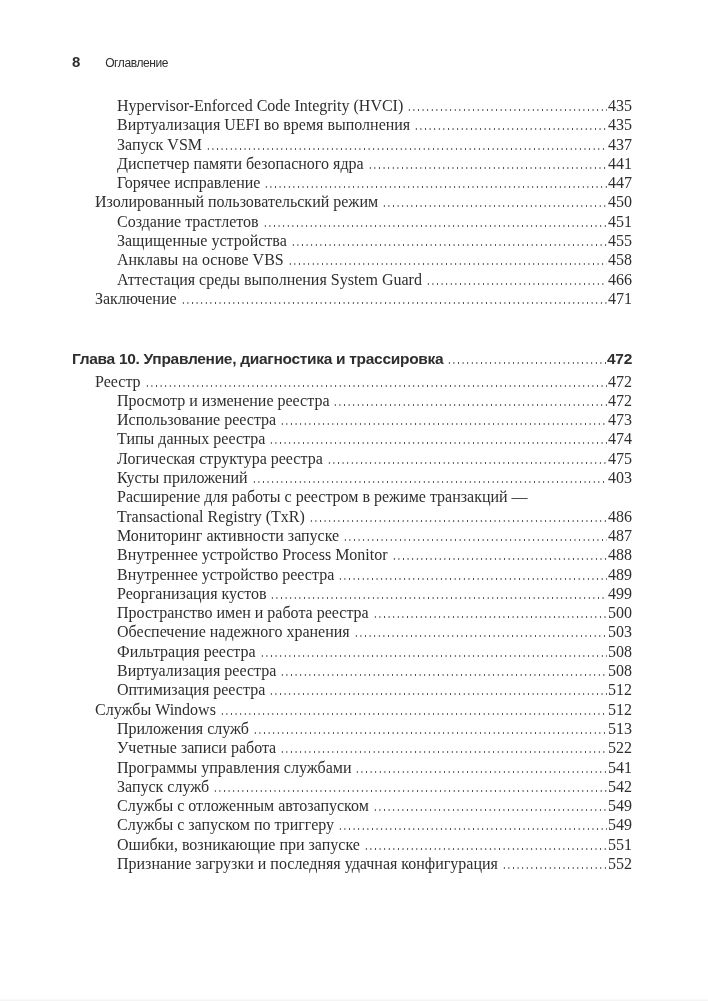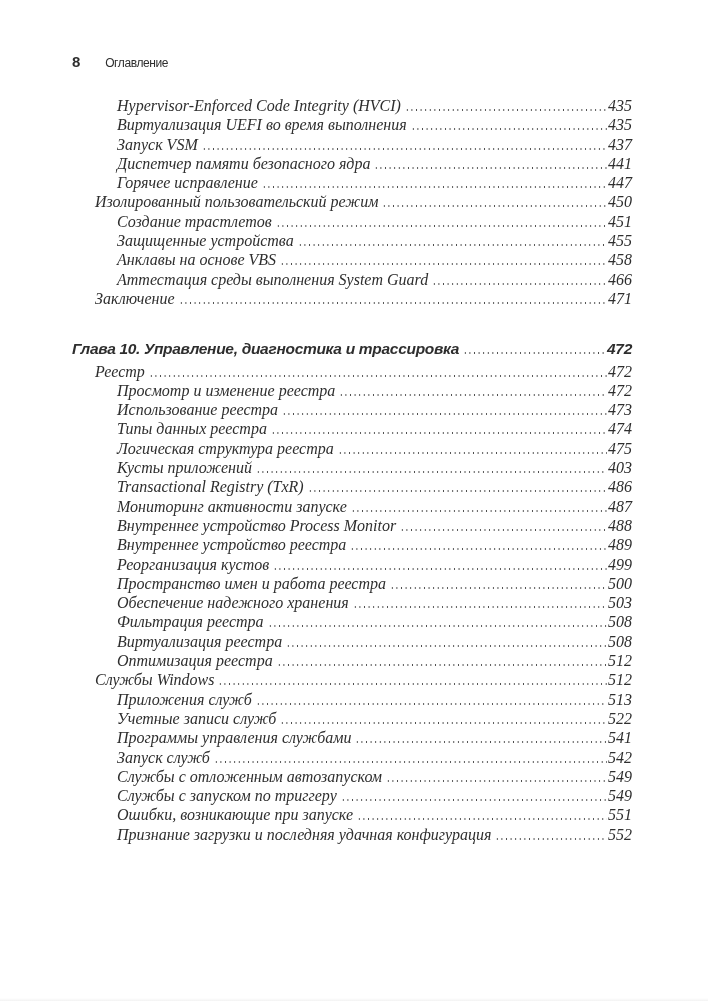--- a/index.html
+++ b/index.html
@@ -48,31 +48,30 @@
     top: 96px;
     left: 72px;
     width: 560px; 
   }
   .row {
     display: flex;
     align-items: baseline;
     font-size: 16px;
     line-height: 19.3px;
     white-space: nowrap;
-    font-style: italic;
   }
   .row .label { flex: 0 0 auto; }
   .lvl2 { padding-left: 23px; }
   .lvl3 { padding-left: 45px; }
   .heading {
     font-family: "Liberation Sans", sans-serif;
     font-weight: 700;
     font-size: 15.5px;
     letter-spacing: -0.3px;
-    margin-top: 31px;
+    margin-top: 41px;
     margin-bottom: 3px;
   }
   .leader {
     flex: 1 1 auto;
     min-width: 10px;
     height: 2px;
     margin: 0 1px 0 4px;
     background-image: radial-gradient(circle, #4c4c4c 0.8px, rgba(0,0,0,0) 1.05px);
     background-size: 4.6px 2px;
     background-repeat: repeat-x;
@@ -173,20 +172,23 @@
         <span class="label">Логическая структура реестра</span>
         <span class="leader"></span>
         <span class="page-num">475</span>
       </div>
       <div class="row lvl3">
         <span class="label">Кусты приложений</span>
         <span class="leader"></span>
         <span class="page-num">403</span>
       </div>
       <div class="row lvl3">
+        <span class="label">Расширение для работы с реестром в режиме транзакций —</span>
+      </div>
+      <div class="row lvl3">
         <span class="label">Transactional Registry (TxR)</span>
         <span class="leader"></span>
         <span class="page-num">486</span>
       </div>
       <div class="row lvl3">
         <span class="label">Мониторинг активности запуске</span>
         <span class="leader"></span>
         <span class="page-num">487</span>
       </div>
       <div class="row lvl3">
@@ -233,21 +235,21 @@
         <span class="label">Службы Windows</span>
         <span class="leader"></span>
         <span class="page-num">512</span>
       </div>
       <div class="row lvl3">
         <span class="label">Приложения служб</span>
         <span class="leader"></span>
         <span class="page-num">513</span>
       </div>
       <div class="row lvl3">
-        <span class="label">Учетные записи служб</span>
+        <span class="label">Учетные записи работа</span>
         <span class="leader"></span>
         <span class="page-num">522</span>
       </div>
       <div class="row lvl3">
         <span class="label">Программы управления службами</span>
         <span class="leader"></span>
         <span class="page-num">541</span>
       </div>
       <div class="row lvl3">
         <span class="label">Запуск служб</span>

